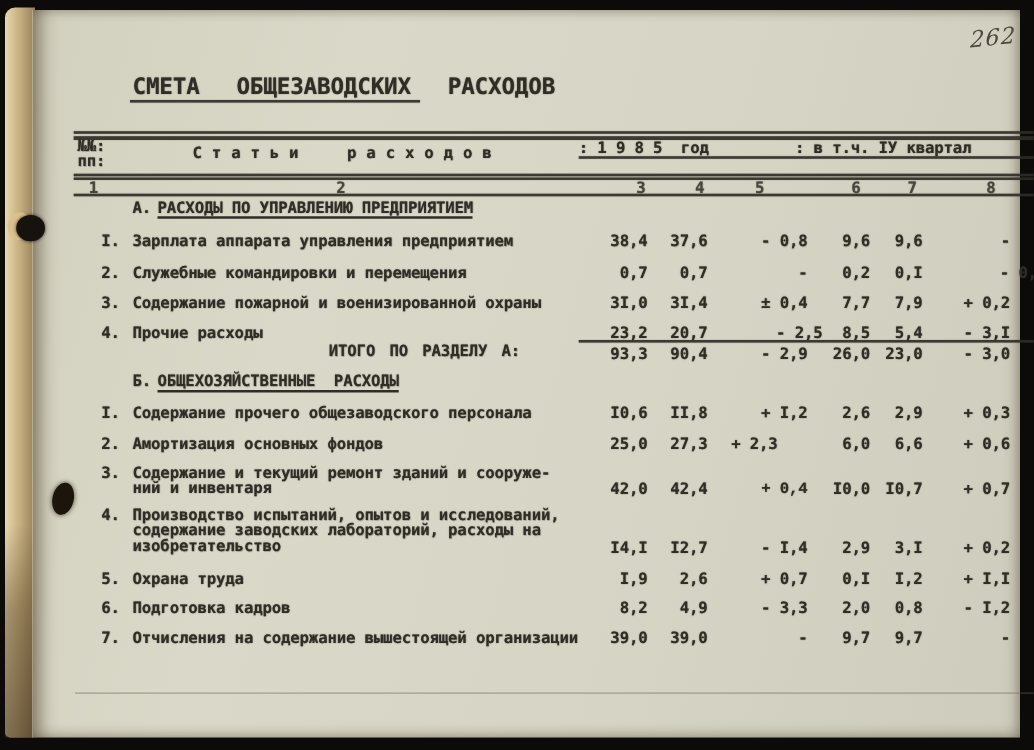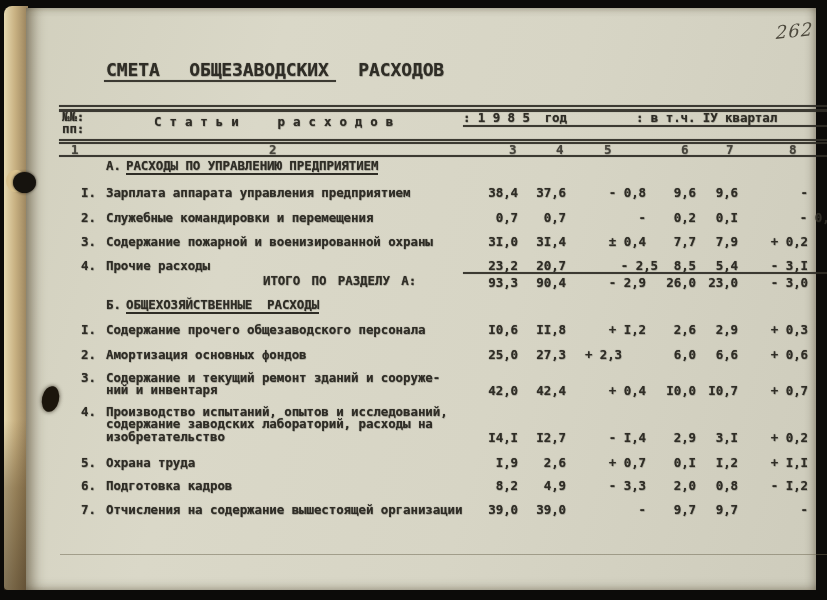--- a/index.html
+++ b/index.html
@@ -140,21 +140,21 @@
         <div class="tw val c1" style="top: 341px;">27,3</div>
         <div class="tw val c2" style="top: 341px; text-align: center;">+ 2,3</div>
         <div class="tw val c3" style="top: 341px;">6,0</div>
         <div class="tw val c4" style="top: 341px;">6,6</div>
         <div class="tw val c5" style="top: 341px;">+ 0,6</div>
         <div class="tw row-no" style="top: 364px;">3.</div>
         <div class="tw row-label" style="top: 364px; white-space: pre;">Содержание и текущий ремонт зданий и сооруже-
 ний и инвентаря</div>
         <div class="tw val c0" style="top: 377px;">42,0</div>
         <div class="tw val c1" style="top: 377px;">42,4</div>
-        <div class="tw val c2" style="top: 377px;">+ 0,4</div>
+        <div class="tw val c2" style="top: 377px; font-family: Liberation Mono, monospace;">+ 0,4</div>
         <div class="tw val c3" style="top: 377px;">I0,0</div>
         <div class="tw val c4" style="top: 377px;">I0,7</div>
         <div class="tw val c5" style="top: 377px;">+ 0,7</div>
         <div class="tw row-no" style="top: 398px;">4.</div>
         <div class="tw row-label" style="top: 398px; white-space: pre;">Производство испытаний, опытов и исследований,
 содержание заводских лабораторий, расходы на
 изобретательство</div>
         <div class="tw val c0" style="top: 424px;">I4,I</div>
         <div class="tw val c1" style="top: 424px;">I2,7</div>
         <div class="tw val c2" style="top: 424px;">- I,4</div>

